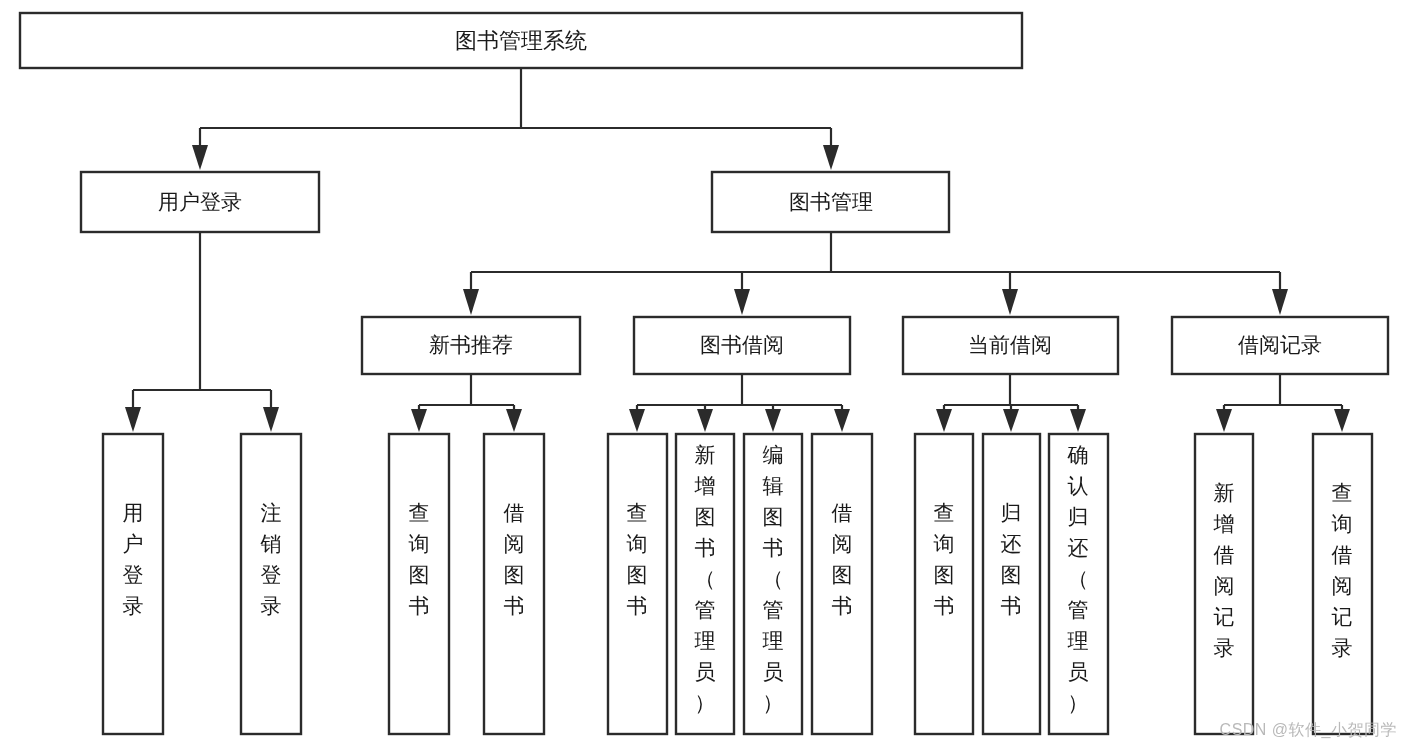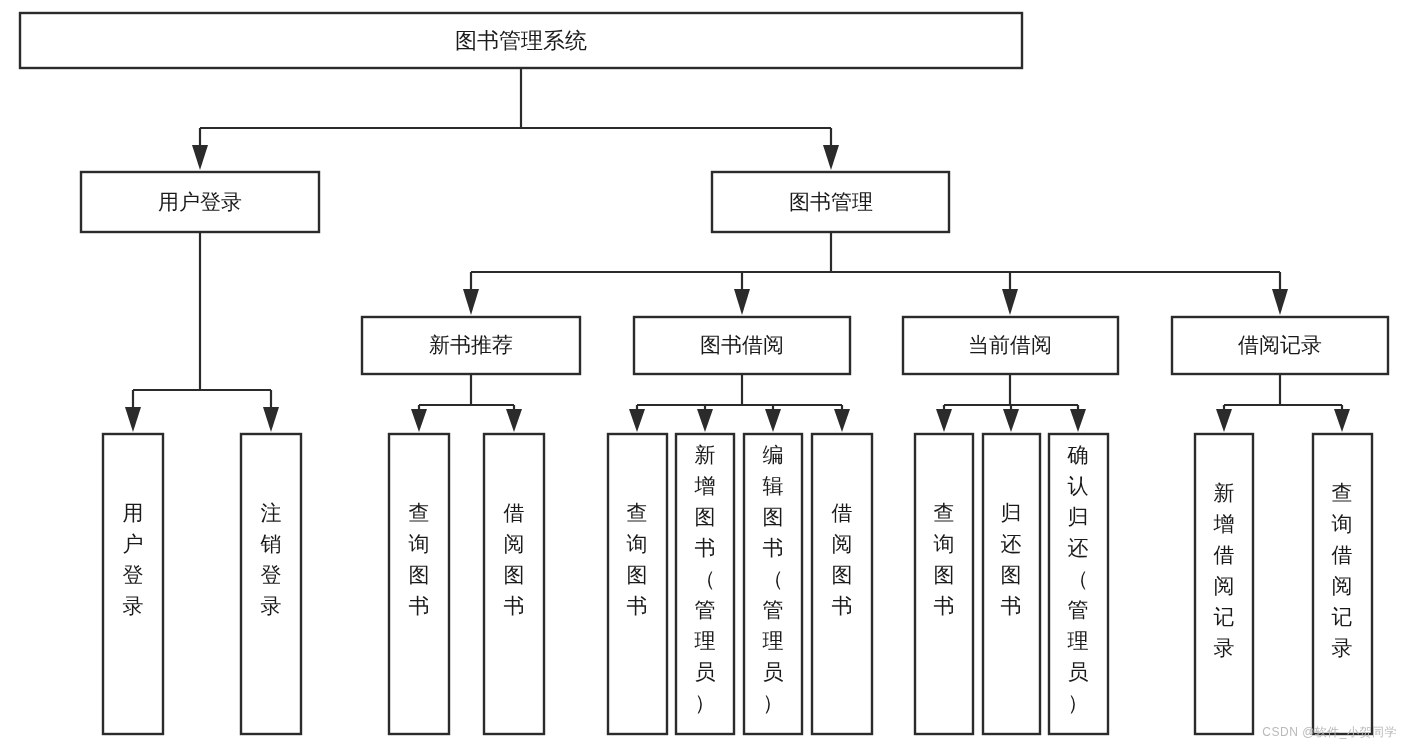--- a/index.html
+++ b/index.html
@@ -48,21 +48,21 @@
     fill: none;
   }
   .arrow-head {
     fill: #2b2b2b;
     stroke: none;
   }
   .watermark {
     position: absolute;
     right: 8px;
     bottom: 6px;
-    font-size: 12px;
+    font-size: 16px;
     color: #b9b9b9;
     font-family: "Liberation Sans", "DejaVu Sans", sans-serif;
     white-space: nowrap;
     letter-spacing: 0.5px;
   }
 </style>
 </head>
 <body>
 
 <svg id="diagram" viewBox="0 0 1405 747" xmlns="http://www.w3.org/2000/svg">

